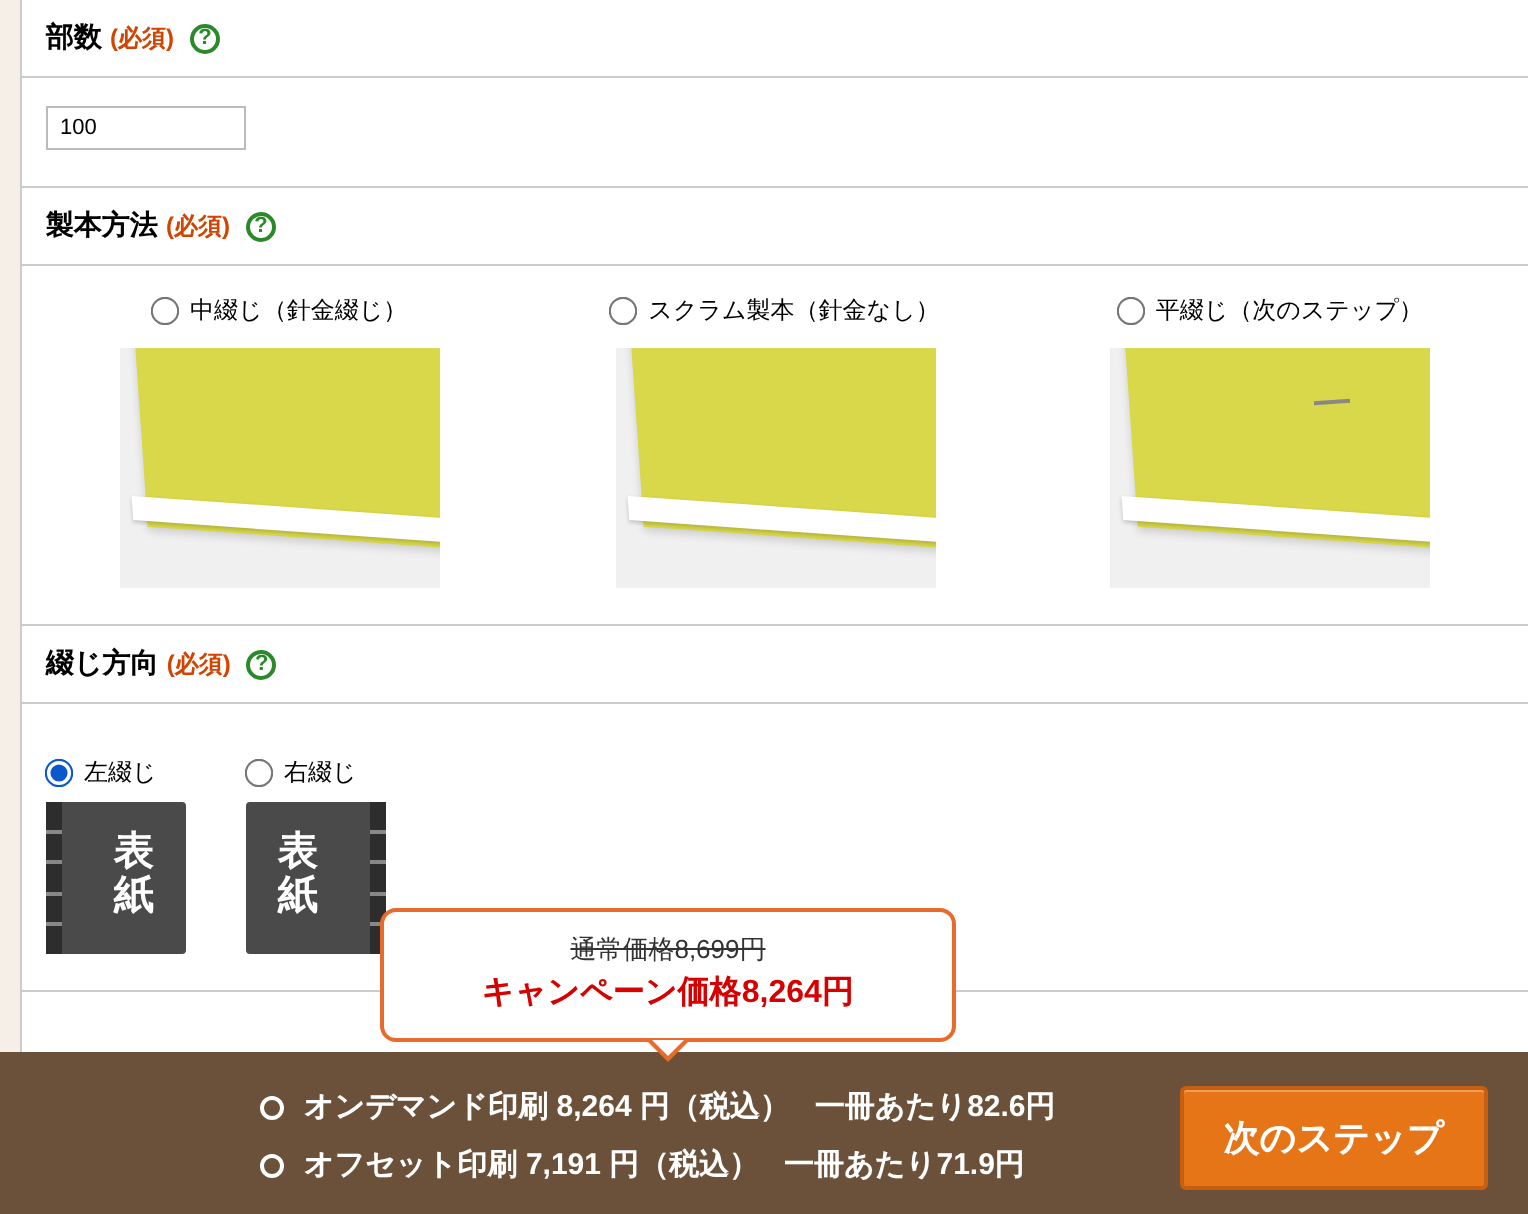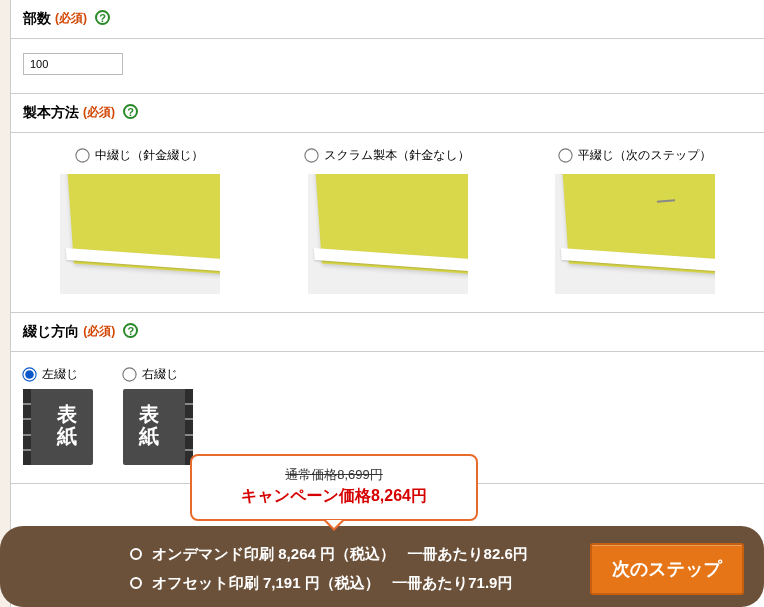--- a/index.html
+++ b/index.html
@@ -17,21 +17,21 @@
     margin-left: 10px;
     border-left: 1px solid #ccc;
     min-height: 607px;
   }
   .section-header {
     padding: 10px 11px 10px 12px;
     border-bottom: 1px solid #ccc;
     font-weight: bold;
     font-size: 14px;
     display: flex;
-    align-items: flex-start;
+    align-items: center;
     gap: 4px;
   }
   .section-body {
     padding: 14px 12px 18px 12px;
     border-bottom: 1px solid #ccc;
   }
   .required { color: #d24400; font-size: 12px; }
   .help-icon {
     display: inline-flex;
     width: 15px; height: 15px;
@@ -97,21 +97,21 @@
   }
   .book-thumb .staple {
     position: absolute;
     width: 18px;
     height: 2px;
     background: #888;
     top: 26px;
     right: 40px;
     transform: rotate(-4deg);
   }
-  .dir-row { display: flex; gap: 30px; }
+  .dir-row { display: flex; gap: 30px; margin-top: 12px; }
   .dir-option { text-align: center; }
   .dir-option label { display: flex; align-items: center; gap: 6px; font-size: 12px; margin-bottom: 6px;}
   .dir-thumb {
     width: 70px;
     height: 76px;
     background: #4a4a4a;
     position: relative;
     margin: 0 auto;
     border-radius: 2px;
   }
@@ -198,21 +198,20 @@
   }
   .footer-bar {
     position: absolute;
     left: 0; right: 0; bottom: 0;
     background: #6b5139;
     color: #fff;
     padding: 14px 20px 10px 130px;
     display: flex;
     align-items: center;
     justify-content: space-between;
-    border-radius: 23px;
   }
   .price-lines { font-size: 15px; font-weight: bold; line-height: 1.9; }
   .price-lines .row { display: flex; align-items: center; gap: 10px; }
   .bullet {
     width: 12px; height: 12px; border: 2px solid #fff; border-radius: 50%;
     display: inline-block;
   }
   .next-btn {
     background: #e67517;
     border: 2px solid #c85f0e;

